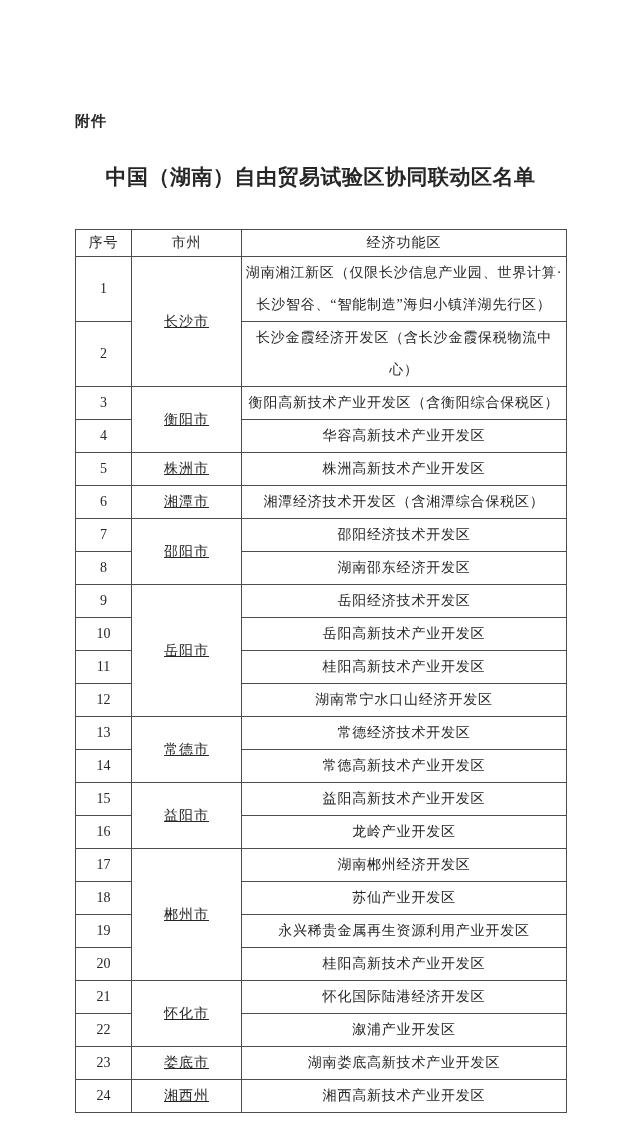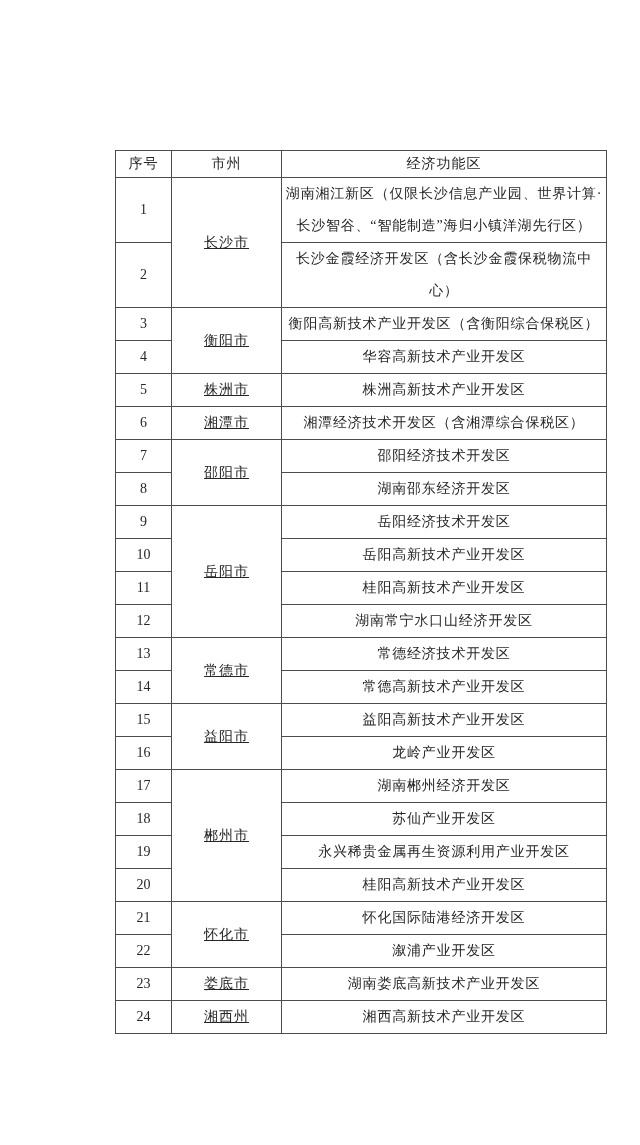--- a/index.html
+++ b/index.html
@@ -36,21 +36,20 @@
     font-weight: bold;
     text-align: center;
     letter-spacing: 0.5px;
     line-height: 28px;
   }
   table.zones {
     margin-top: 38px;
     width: 491px;
     table-layout: fixed;
     border-collapse: collapse;
-    margin-left: 40px;
   }
   .zones th, .zones td {
     border: 1px solid var(--border);
     font-size: 14px;
     font-weight: normal;
     vertical-align: middle;
     padding: 0;
   }
   .zones thead th {
     height: 27px;
@@ -66,21 +65,23 @@
     letter-spacing: 0.8px;
     line-height: 32px;
     line-break: strict;
     overflow-wrap: normal;
   }
 </style>
 </head>
 <body>
 
 <div class="doc">
-
+  <div class="attachment">附件</div>
+
+  <h1 class="title">中国（湖南）自由贸易试验区协同联动区名单</h1>
 
   <table class="zones">
     <colgroup>
       <col style="width:56px">
       <col style="width:110px">
       <col style="width:325px">
     </colgroup>
     <thead>
       <tr>
         <th>序号</th>

